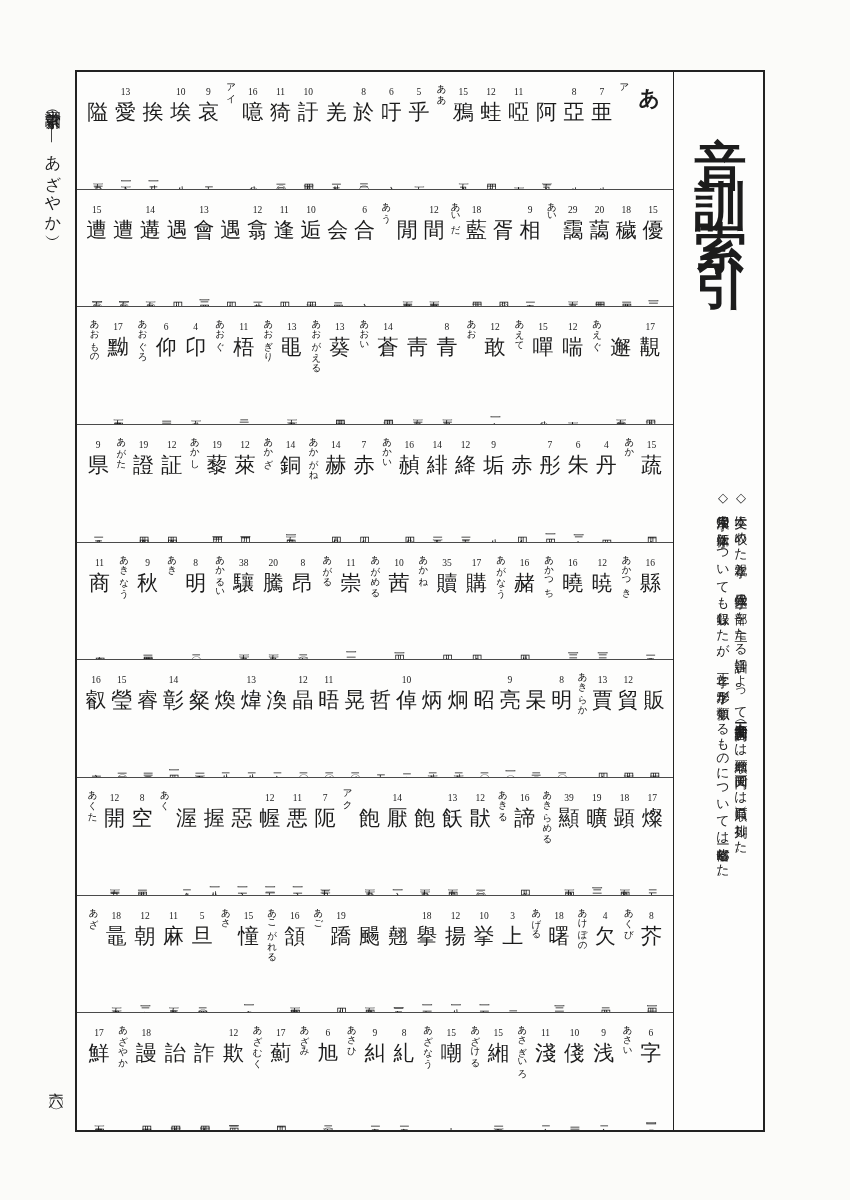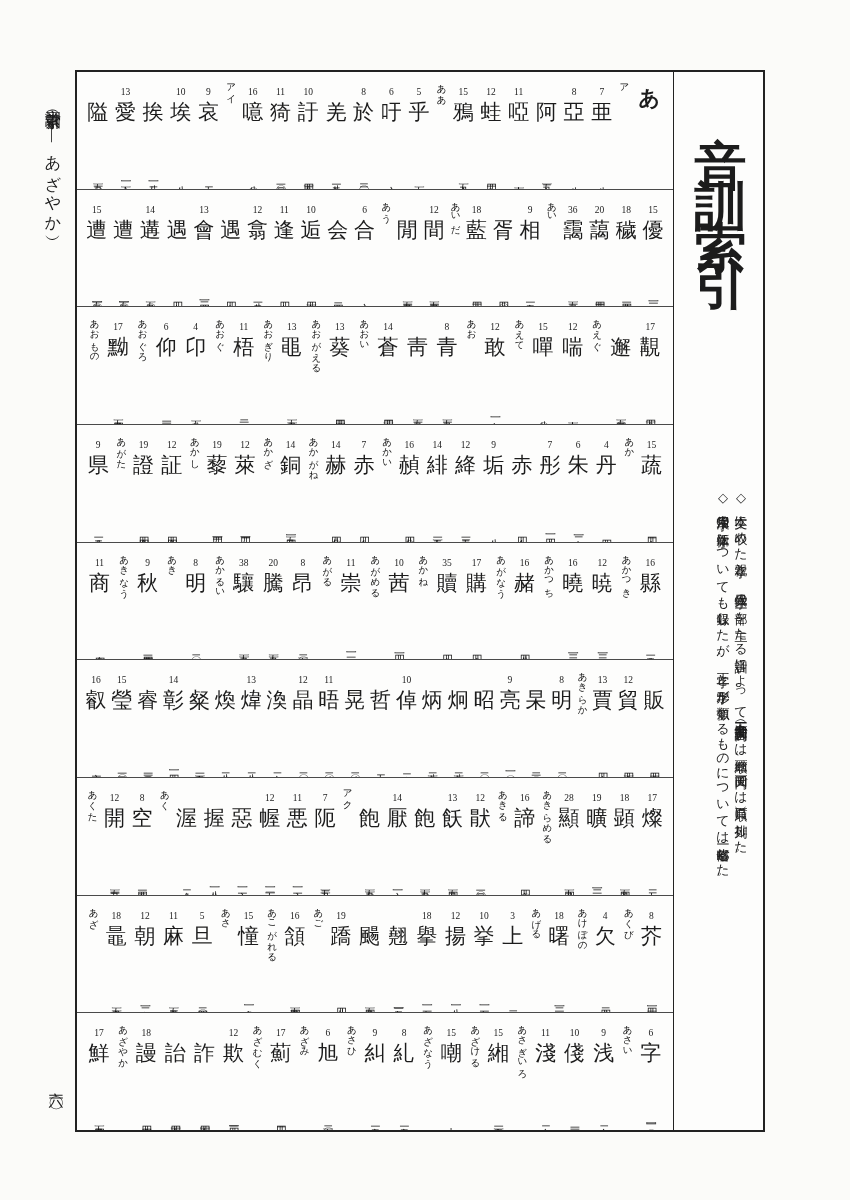--- a/index.html
+++ b/index.html
@@ -229,21 +229,21 @@
             </div>
           </div>
           <div class="ent">
             <div class="num">20</div>
             <div class="kan">藹</div>
             <div class="pgwrap">
               <div class="pg">四三二</div>
             </div>
           </div>
           <div class="ent">
-            <div class="num">36</div>
+            <div class="num">29</div>
             <div class="kan">靄</div>
             <div class="pgwrap">
               <div class="pg">五三九</div>
             </div>
           </div>
           <div class="lbl">あい</div>
           <div class="ent">
             <div class="num">9</div>
             <div class="kan">相</div>
             <div class="pgwrap">
@@ -876,21 +876,21 @@
             </div>
           </div>
           <div class="ent">
             <div class="num">19</div>
             <div class="kan">曠</div>
             <div class="pgwrap">
               <div class="pg">二一三</div>
             </div>
           </div>
           <div class="ent">
-            <div class="num">28</div>
+            <div class="num">39</div>
             <div class="kan">顯</div>
             <div class="pgwrap">
               <div class="pg">五四七</div>
             </div>
           </div>
           <div class="lbl">あきらめる</div>
           <div class="ent">
             <div class="num">16</div>
             <div class="kan">諦</div>
             <div class="pgwrap">

